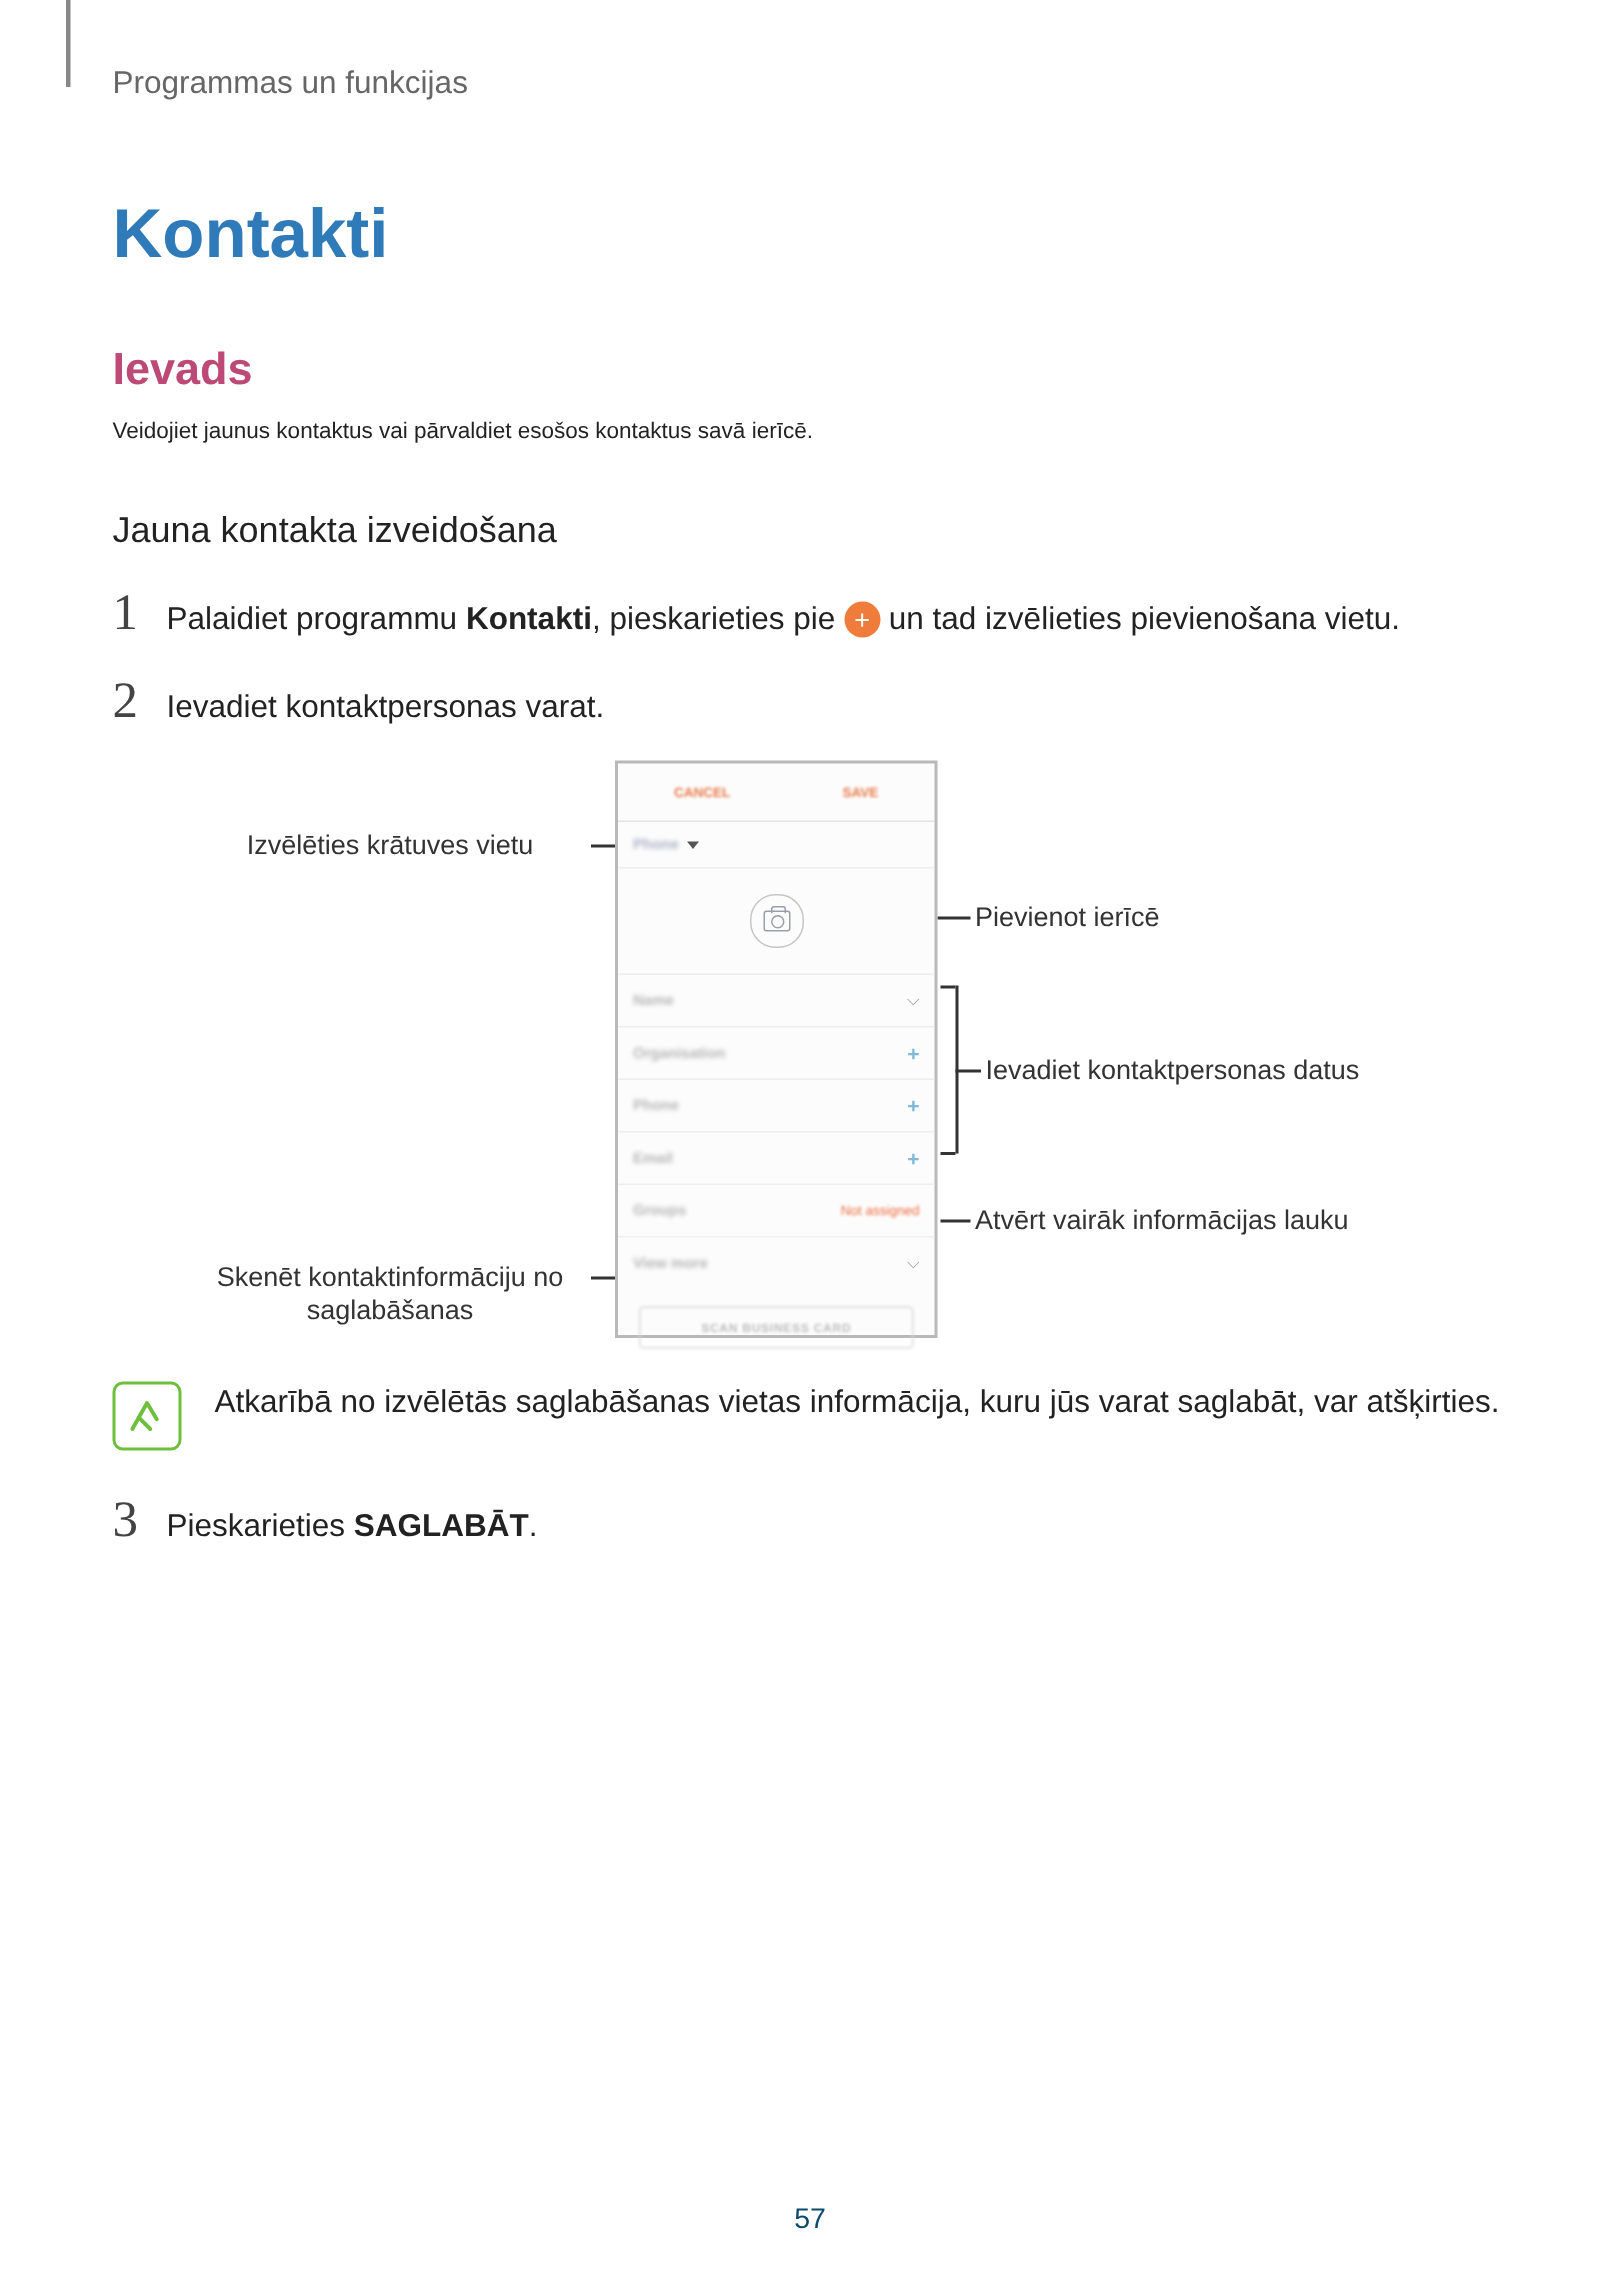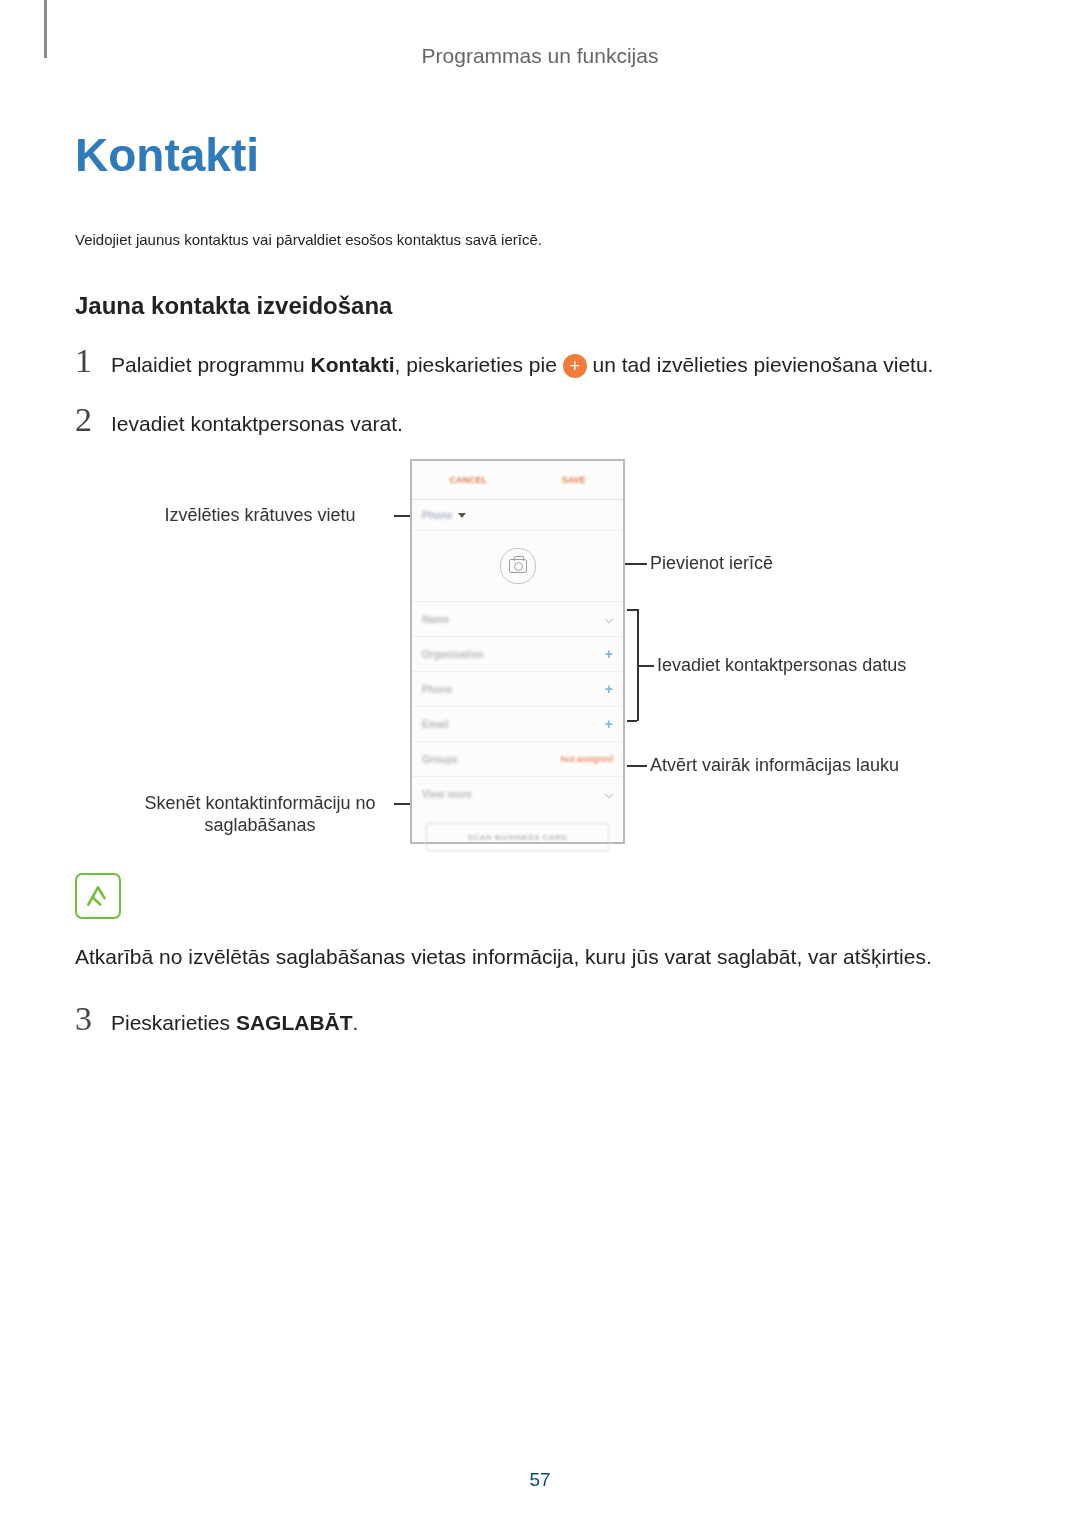--- a/index.html
+++ b/index.html
@@ -23,21 +23,20 @@
     top: 0;
     width: 3px;
     height: 58px;
     background: #888;
   }
   .breadcrumb {
     font-size: 21px;
     color: #666;
     margin-top: 4px;
     margin-bottom: 60px;
-    text-align: center;
   }
   h1.title {
     font-size: 46px;
     color: #2f7bb9;
     font-weight: bold;
     margin: 0 0 48px 0;
   }
   h2.section {
     font-size: 30px;
     color: #bc4976;
@@ -45,21 +44,21 @@
     margin: 0 0 14px 0;
   }
   p.body {
     font-size: 15px;
     color: #222;
     margin: 0 0 42px 0;
     line-height: 1.35;
   }
   h3.subsection {
     font-size: 24px;
-    font-weight: bold;
+    font-weight: normal;
     margin: 18px 0 22px 0;
   }
   .step {
     display: flex;
     align-items: baseline;
     margin-bottom: 20px;
     font-size: 21px;
   }
   .step-num {
     font-size: 34px;
@@ -200,21 +199,20 @@
     position: absolute;
     background: #333;
   }
   .hline { height: 1.5px; }
   .vline { width: 1.5px; }
   .note {
     display: flex;
     gap: 22px;
     margin: 14px 0 28px 0;
     align-items: flex-start;
-    flex-direction: column;
   }
   .note-icon {
     width: 42px; height: 42px;
     border: 2.5px solid #6fbf3e;
     border-radius: 7px;
     display: flex; align-items: center; justify-content: center;
     flex: 0 0 42px;
     margin-top: 2px;
   }
   .note-icon svg { width: 26px; height: 26px; }
@@ -231,20 +229,21 @@
 </head>
 <body>
 
 <div class="page">
   <div class="left-bar"></div>
 
   <div class="breadcrumb">Programmas un funkcijas</div>
 
   <h1 class="title">Kontakti</h1>
 
+  <h2 class="section">Ievads</h2>
   <p class="body">Veidojiet jaunus kontaktus vai pārvaldiet esošos kontaktus savā ierīcē.</p>
 
   <h3 class="subsection">Jauna kontakta izveidošana</h3>
 
   <div class="step">
     <div class="step-num">1</div>
     <div class="step-text">
       <span>Palaidiet programmu </span><strong>Kontakti</strong><span>, pieskarieties pie </span><span class="plus-badge">+</span><span> un tad izvēlieties pievienošana vietu.</span>
     </div>
   </div>

